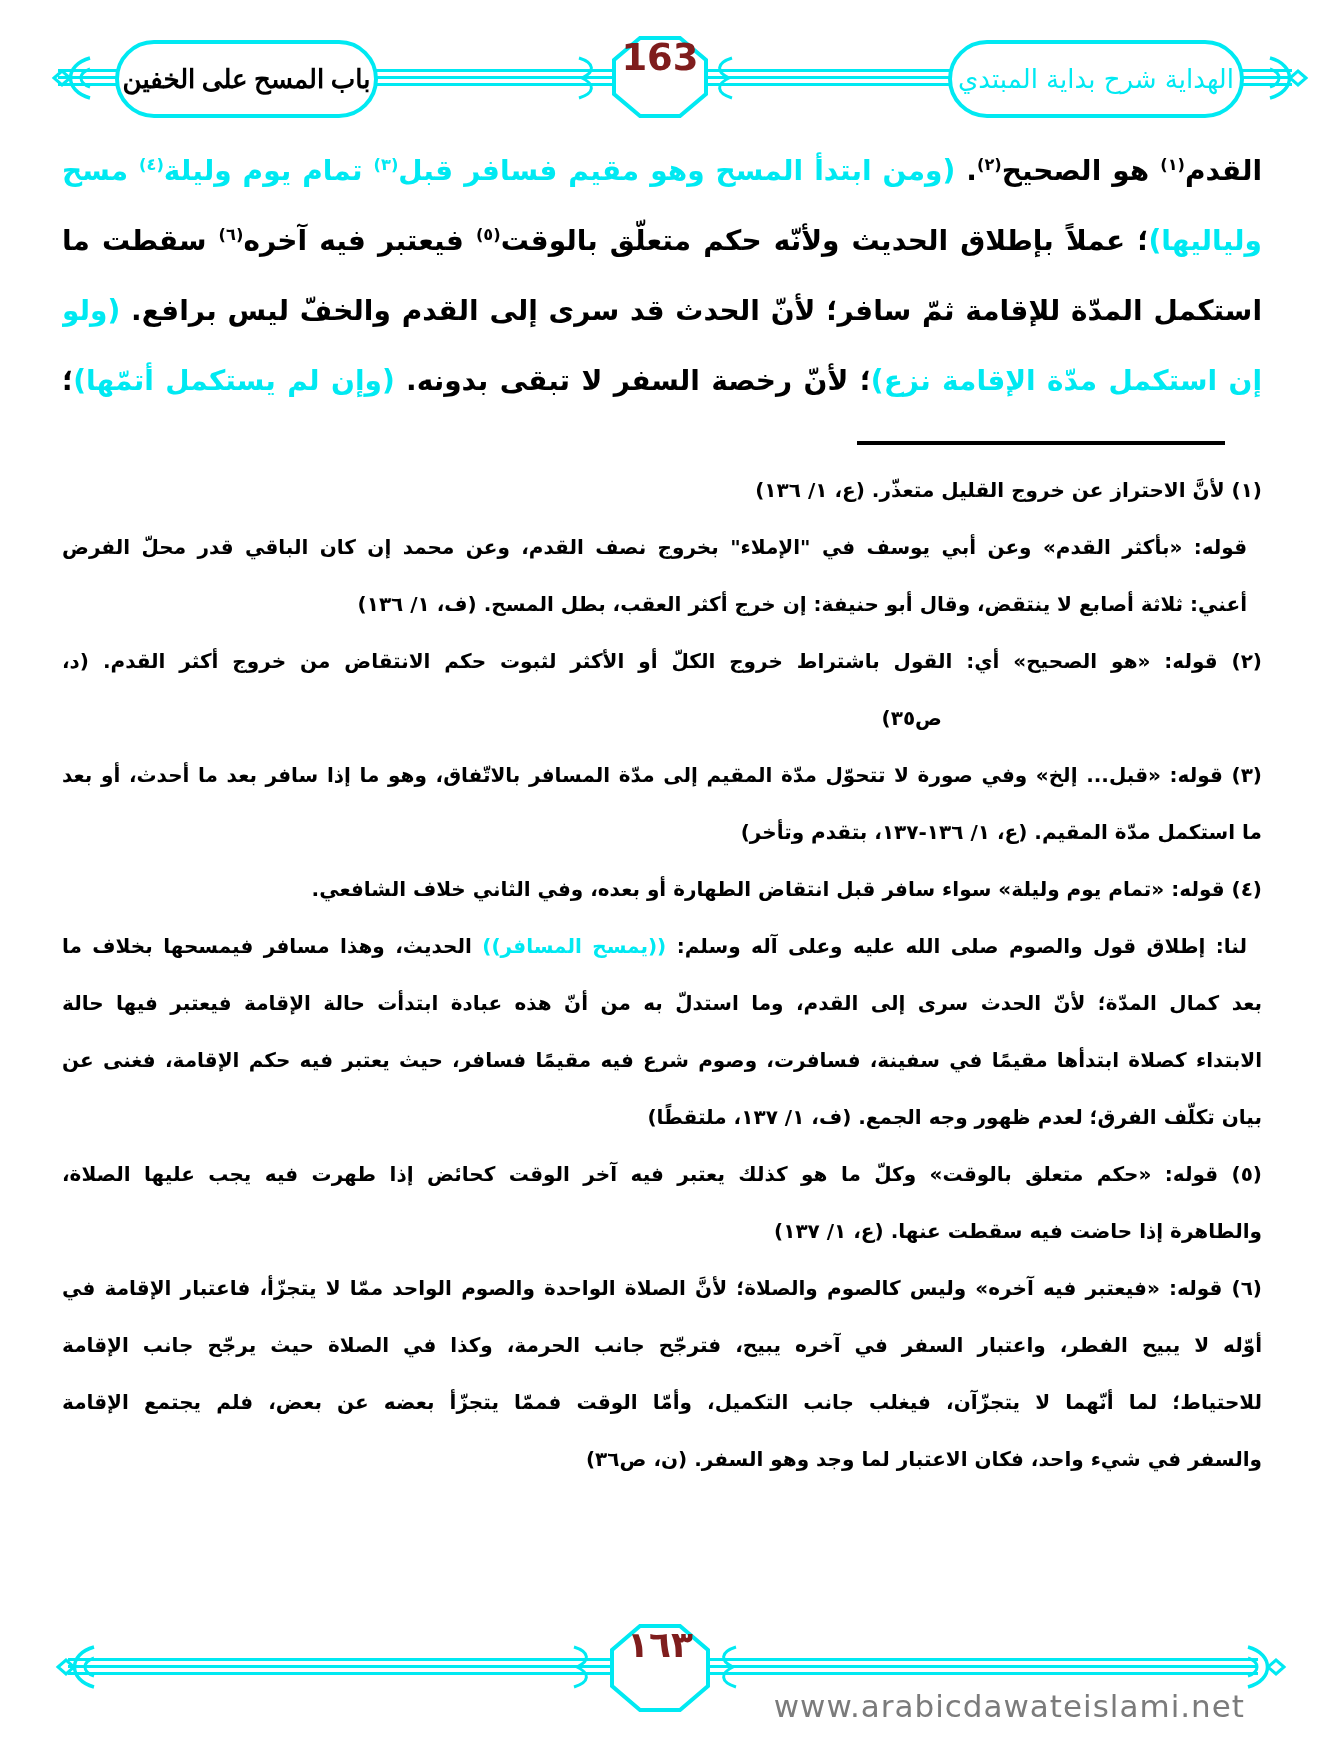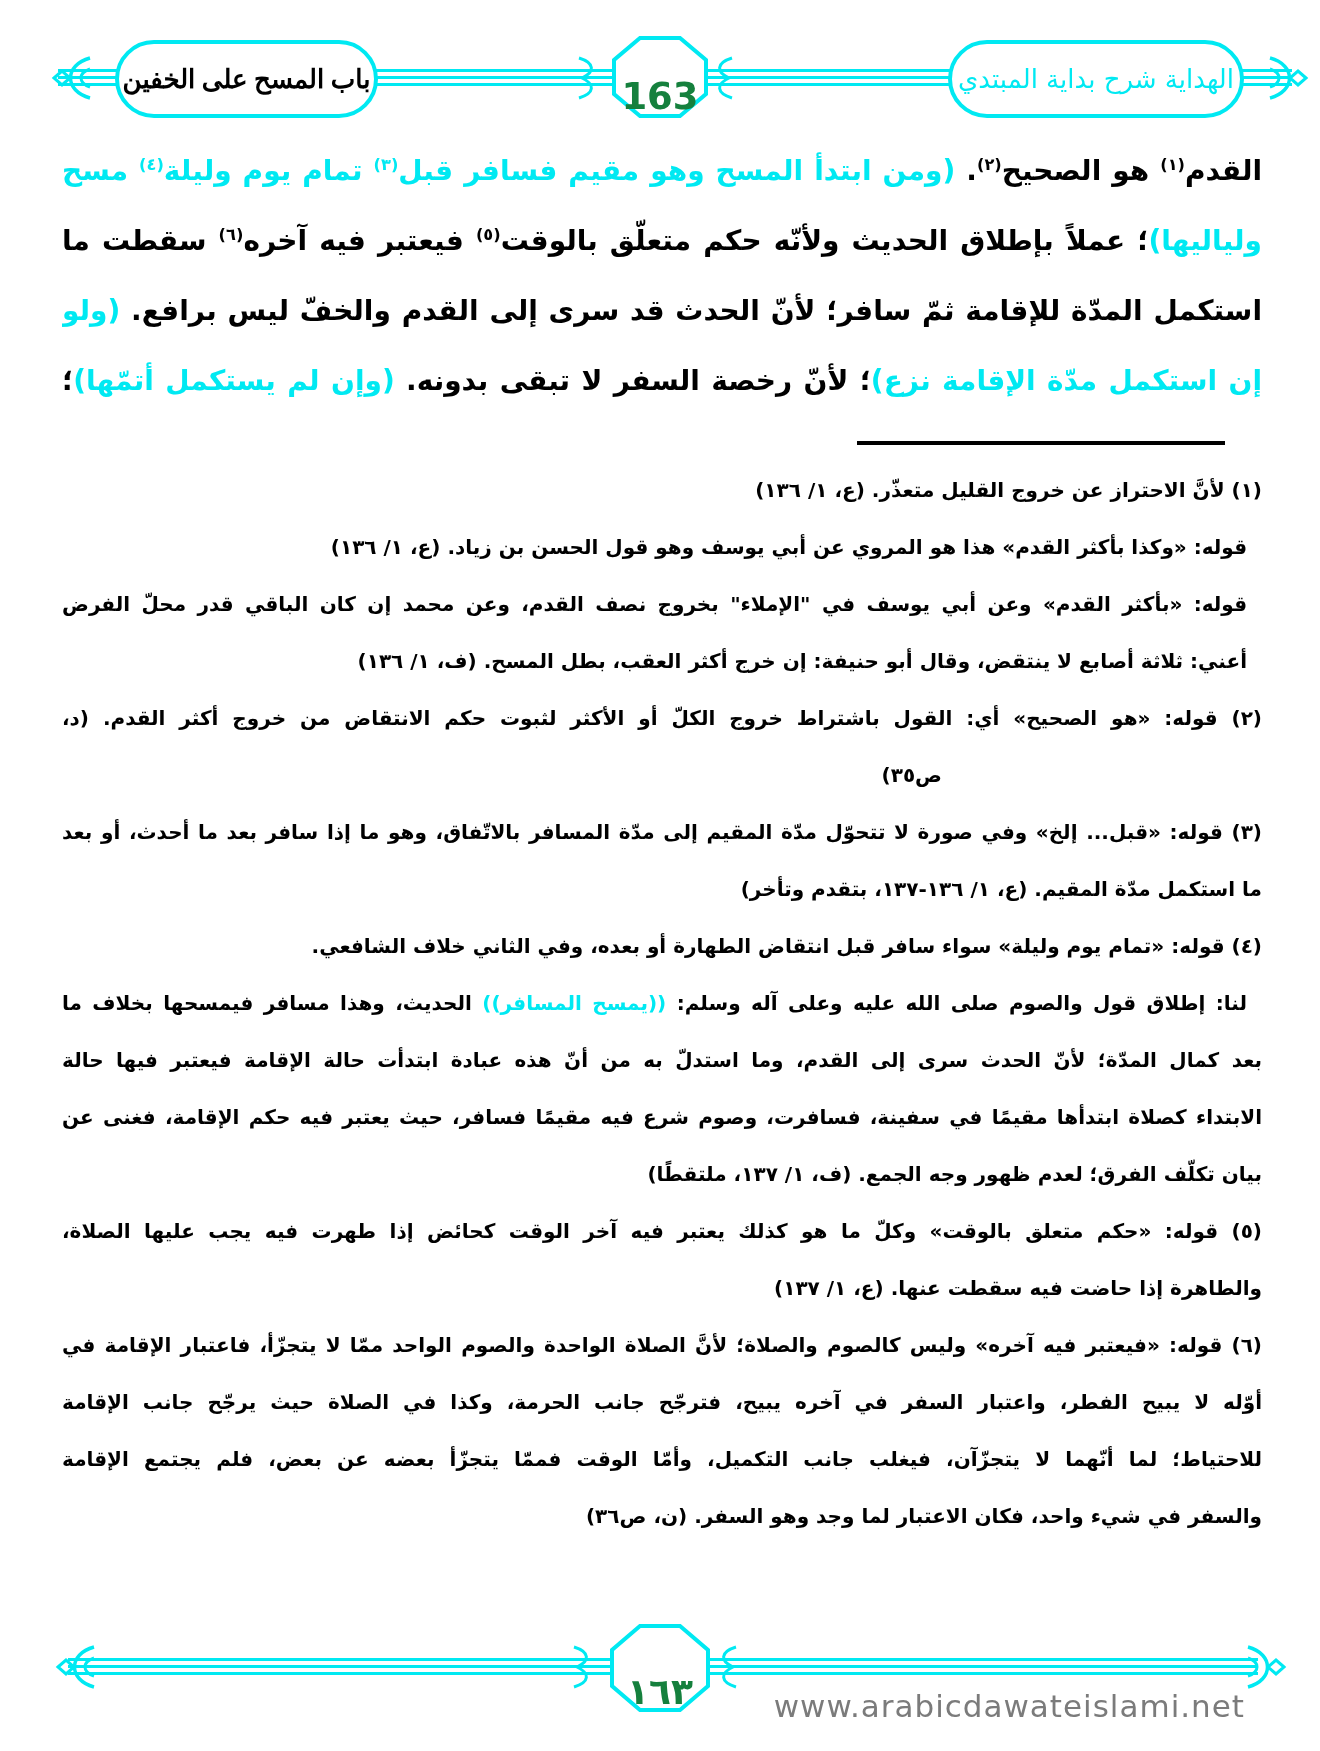--- a/index.html
+++ b/index.html
@@ -3,22 +3,22 @@
 <meta charset="utf-8">
 <style>
   html,body{margin:0;padding:0;background:#fff;}
   #page{position:relative;width:1320px;height:1751px;background:#fff;overflow:hidden;
         font-family:"DejaVu Sans",sans-serif;}
   
   .stripe{position:absolute;height:17px;
     background:linear-gradient(to bottom,var(--aq) 0 3px,#fff 3px 7px,var(--aq) 7px 10px,#fff 10px 14px,var(--aq) 14px 17px);}
   .cartouche{position:absolute;border:4px solid var(--aq);border-radius:40px;background:#fff;
     display:flex;align-items:center;justify-content:center;direction:rtl;}
-  .badge-num{position:absolute;display:flex;align-items:flex-end;justify-content:center;
-    font-weight:bold;color:#15803d;}
+  .badge-num{position:absolute;display:flex;align-items:flex-start;justify-content:center;
+    font-weight:bold;color:#7f1d1d;}
   .orn{position:absolute;}
   
   #body-text{position:absolute;top:136px;right:58px;left:62px;direction:rtl;
     font-size:28px;font-weight:bold;color:#000;}
   #body-text .tline{height:70px;line-height:70px;overflow:hidden;}
   
   #footnote-rule{position:absolute;top:441px;right:95px;width:368px;height:4px;background:#000;}
   #footnotes{position:absolute;top:462px;right:58px;left:62px;direction:rtl;
     font-size:20px;font-weight:bold;color:#000;}
   #footnotes .tline{height:57px;line-height:57px;overflow:hidden;}
@@ -78,21 +78,20 @@
   <div id="body-text">
       <div class="tline al-just"><span>القدم</span><span class="fnref">(١)</span><span> هو الصحيح</span><span class="fnref">(٢)</span><span>. </span><span class="cyan">(ومن ابتدأ المسح وهو مقيم فسافر قبل</span><span class="cyan fnref">(٣)</span><span class="cyan"> تمام يوم وليلة</span><span class="cyan fnref">(٤)</span><span class="cyan"> مسح ثلاثة أيّام</span></div>
       <div class="tline al-just"><span class="cyan">ولياليها)</span><span>؛ عملاً بإطلاق الحديث ولأنّه حكم متعلّق بالوقت</span><span class="fnref">(٥)</span><span> فيعتبر فيه آخره</span><span class="fnref">(٦)</span><span> سقطت ما إذا</span></div>
       <div class="tline al-just"><span>استكمل المدّة للإقامة ثمّ سافر؛ لأنّ الحدث قد سرى إلى القدم والخفّ ليس برافع. </span><span class="cyan">(ولو أقام وهو مسافر</span></div>
       <div class="tline al-just"><span class="cyan">إن استكمل مدّة الإقامة نزع)</span><span>؛ لأنّ رخصة السفر لا تبقى بدونه. </span><span class="cyan">(وإن لم يستكمل أتمّها)</span><span>؛ لأنّ هذه مدّة</span></div>
     </div>
 
   <div id="footnote-rule"></div>
   <div id="footnotes">
       <div class="tline al-right"><span>(١) لأنَّ الاحتراز عن خروج القليل متعذّر. (ع، ١/ ١٣٦)</span></div>
-      <div class="tline al-right" style="padding-right: 15px;"><span>قوله: «وكذا بأكثر القدم» هذا هو المروي عن أبي يوسف وهو قول الحسن بن زياد. (ع، ١/ ١٣٦)</span></div>
       <div class="tline al-just" style="padding-right: 15px;"><span>قوله: «بأكثر القدم» وعن أبي يوسف في "الإملاء" بخروج نصف القدم، وعن محمد إن كان الباقي قدر محلّ الفرض</span></div>
       <div class="tline al-right" style="padding-right: 15px;"><span>أعني: ثلاثة أصابع لا ينتقض، وقال أبو حنيفة: إن خرج أكثر العقب، بطل المسح. (ف، ١/ ١٣٦)</span></div>
       <div class="tline al-just"><span>(٢) قوله: «هو الصحيح» أي: القول باشتراط خروج الكلّ أو الأكثر لثبوت حكم الانتقاض من خروج أكثر القدم. (د،</span></div>
       <div class="tline al-right" style="padding-right: 320px;"><span>ص٣٥)</span></div>
       <div class="tline al-just"><span>(٣) قوله: «قبل... إلخ» وفي صورة لا تتحوّل مدّة المقيم إلى مدّة المسافر بالاتّفاق، وهو ما إذا سافر بعد ما أحدث، أو بعد</span></div>
       <div class="tline al-right"><span>ما استكمل مدّة المقيم. (ع، ١/ ١٣٦-١٣٧، بتقدم وتأخر)</span></div>
       <div class="tline al-right"><span>(٤) قوله: «تمام يوم وليلة» سواء سافر قبل انتقاض الطهارة أو بعده، وفي الثاني خلاف الشافعي.</span></div>
       <div class="tline al-just" style="padding-right: 15px;"><span>لنا: إطلاق قول والصوم صلى الله عليه وعلى آله وسلم: </span><span class="cyan">((يمسح المسافر))</span><span> الحديث، وهذا مسافر فيمسحها بخلاف ما</span></div>
       <div class="tline al-just"><span>بعد كمال المدّة؛ لأنّ الحدث سرى إلى القدم، وما استدلّ به من أنّ هذه عبادة ابتدأت حالة الإقامة فيعتبر فيها حالة</span></div>
       <div class="tline al-just"><span>الابتداء كصلاة ابتدأها مقيمًا في سفينة، فسافرت، وصوم شرع فيه مقيمًا فسافر، حيث يعتبر فيه حكم الإقامة، فغنى عن</span></div>

